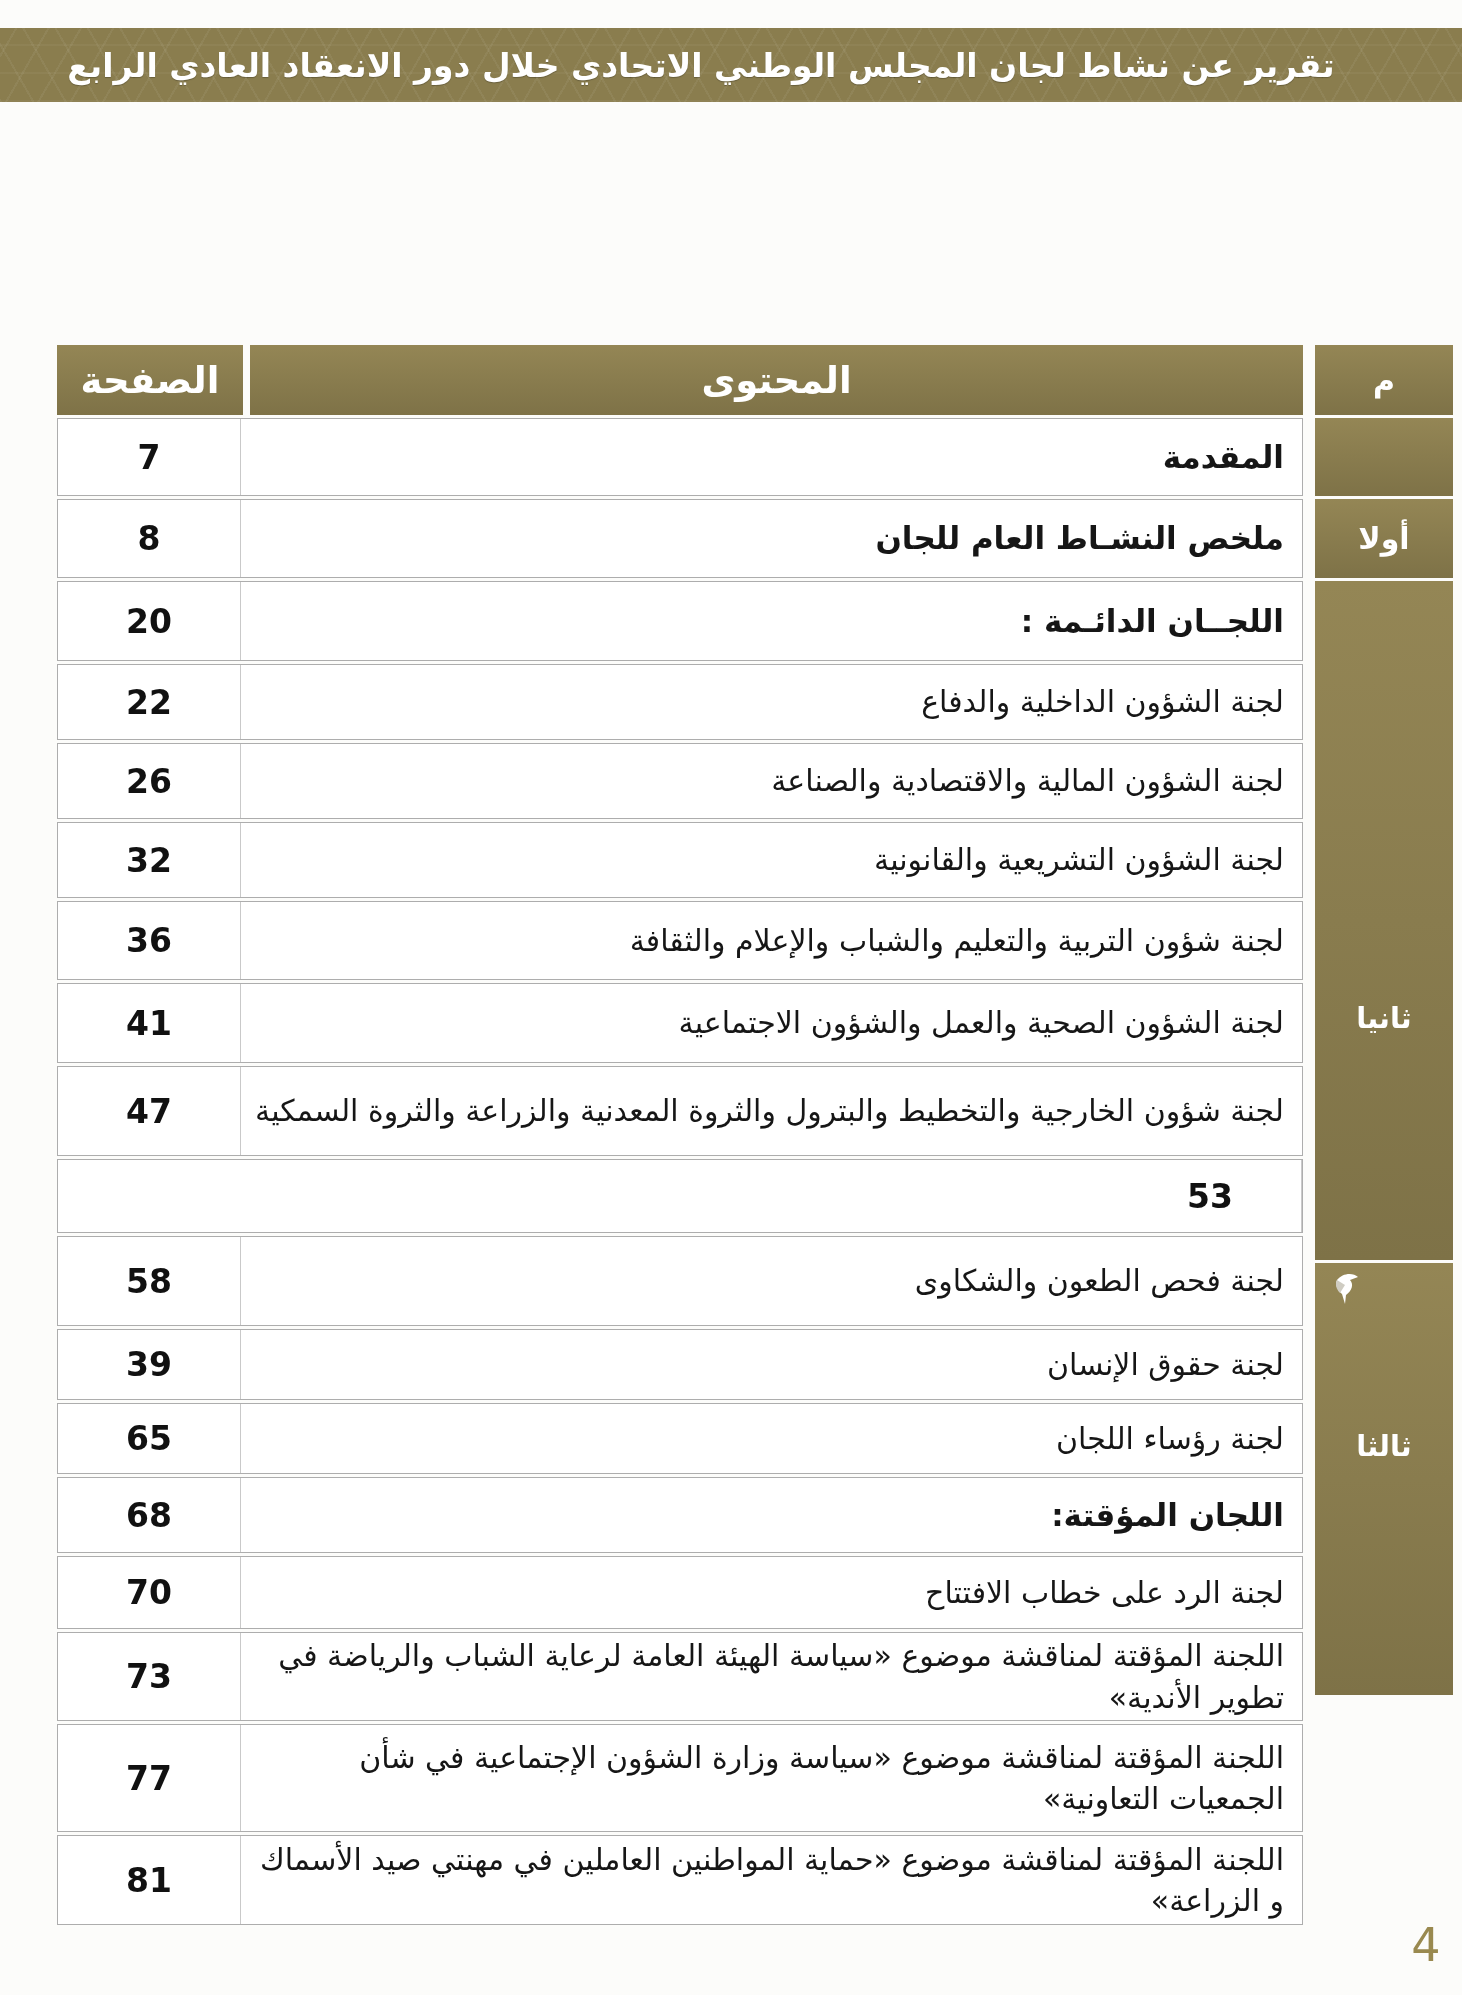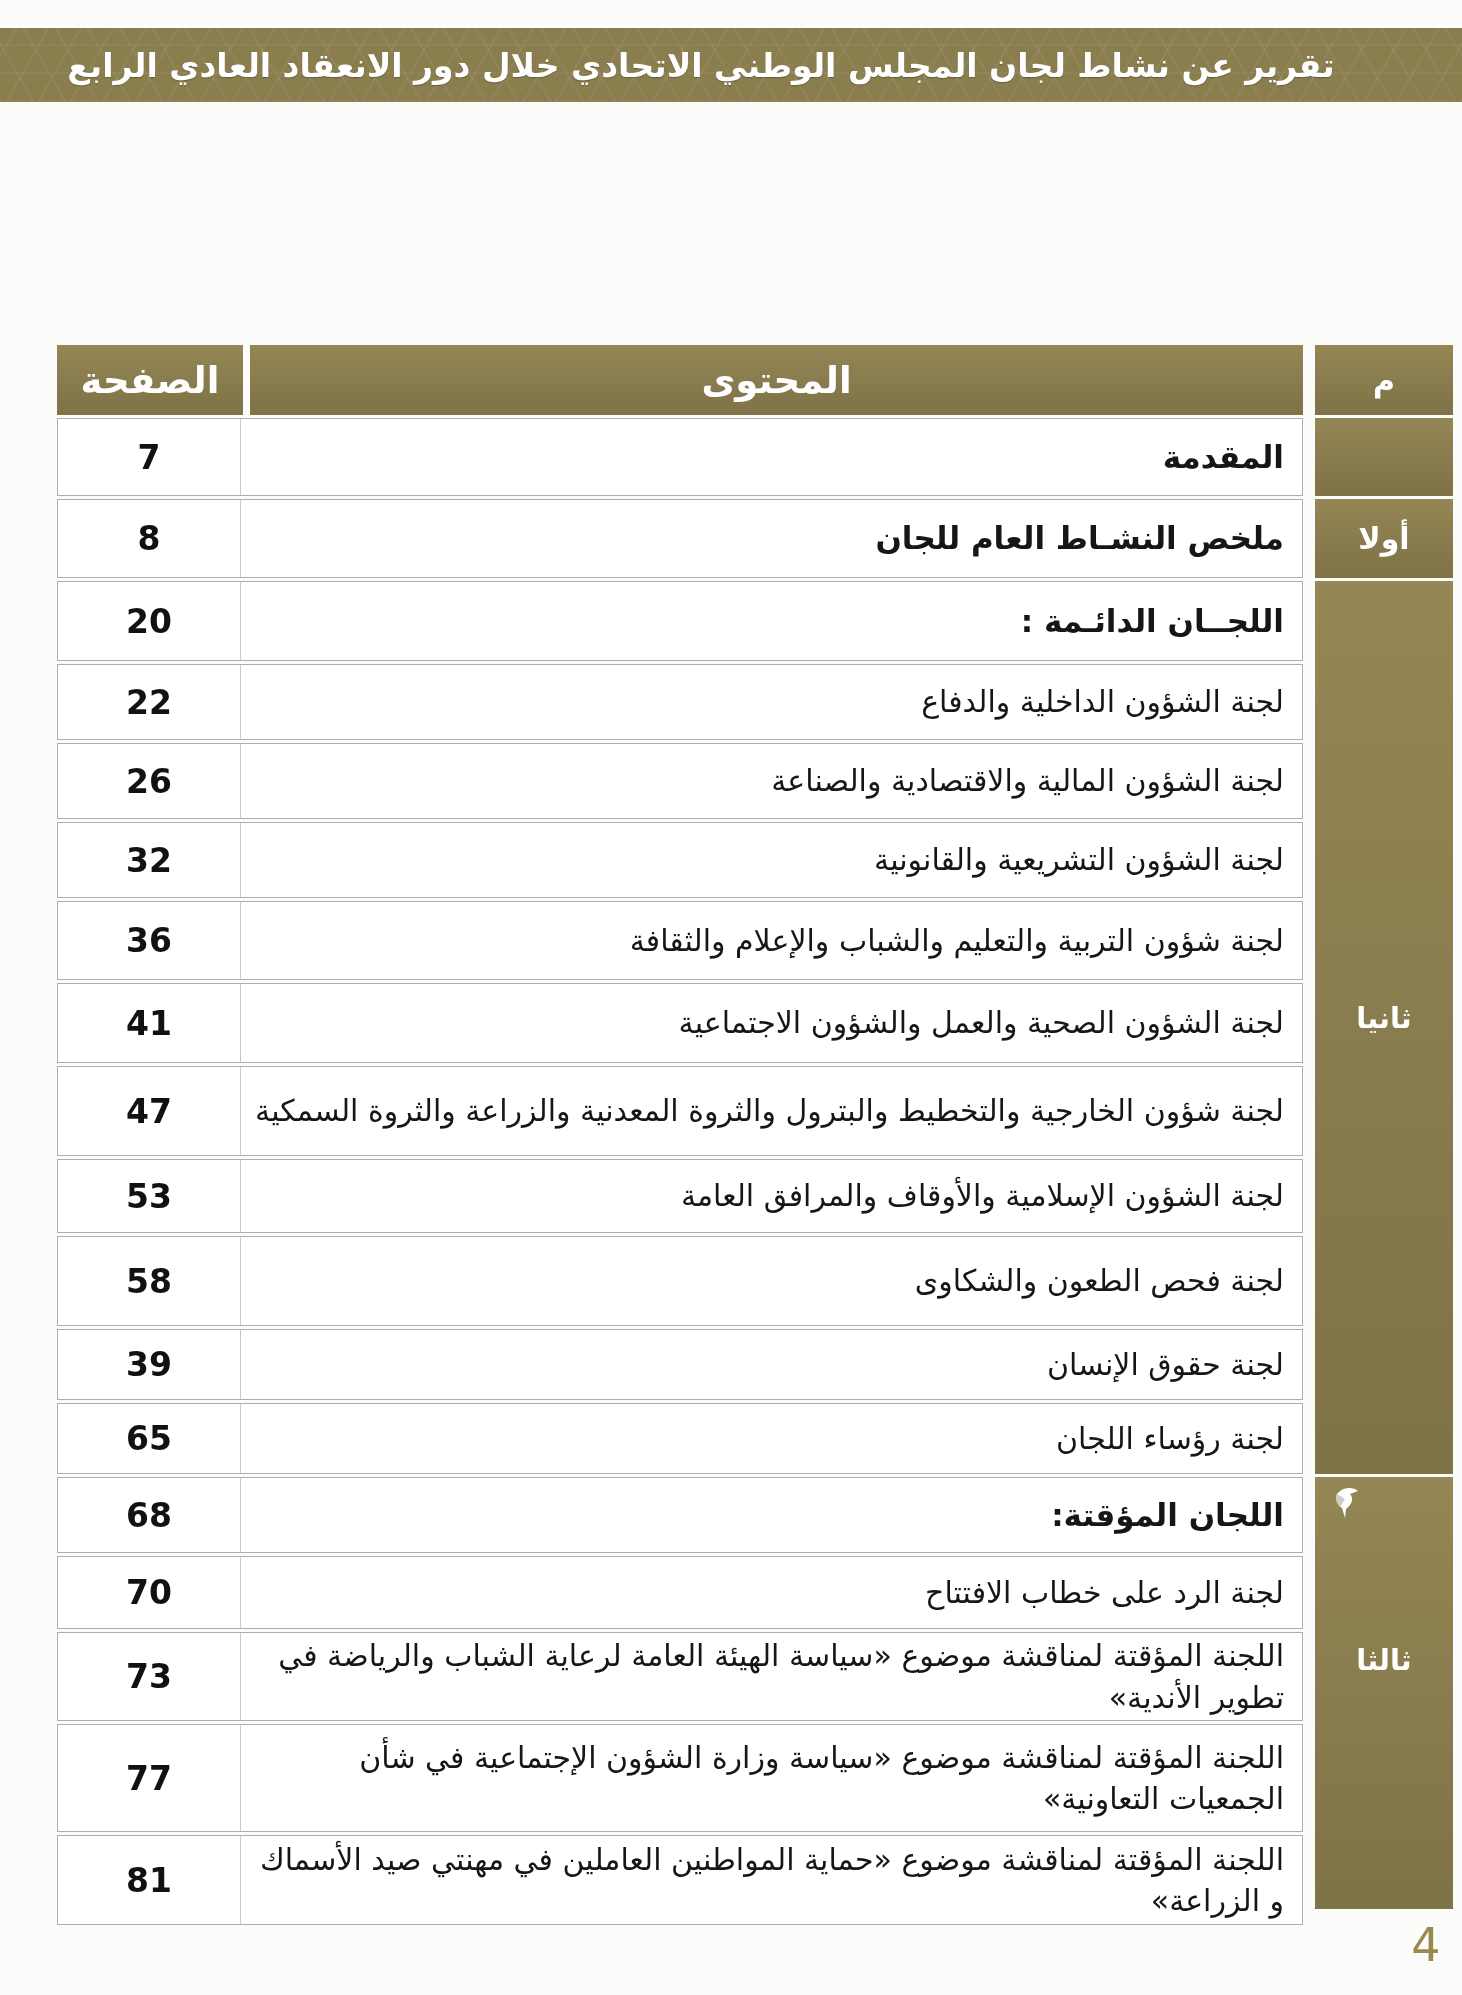--- a/index.html
+++ b/index.html
@@ -81,21 +81,21 @@
     <span class="banner-text">تقرير عن نشاط لجان المجلس الوطني الاتحادي خلال دور الانعقاد العادي الرابع</span>
   </div>
 
 
   <div class="toc">
 
     <div class="col-m">
       <div class="m-cell" style="height:70px">م</div>
       <div class="m-cell" style="height:78px"></div>
       <div class="m-cell" style="height:79px">أولا</div>
-      <div class="m-cell" style="height:893px">
+      <div class="m-cell" style="height:679px">
         <span class="sec-label" style="top:420px">ثانيا</span>
       </div>
       <div class="m-cell" style="height:432px">
         <span class="falcon">
           <svg width="32" height="34" viewBox="0 0 32 34">
             <path d="M6 9 C11 2 22 1 27 6 L19 9 C23 13 21 20 15 24 L14 33 L11 23 C6 19 4 13 6 9 Z" fill="#ffffff"></path>
             <path d="M6 9 L14 14 L9 22 C5 18 4 13 6 9 Z" fill="#cfccc2"></path>
           </svg>
         </span>
         <span class="sec-label" style="top:166px">ثالثا</span>
@@ -138,21 +138,20 @@
   </div>
           <div class="row" style="height: 80px;">
     <div class="cell-content">لجنة الشؤون الصحية والعمل والشؤون الاجتماعية</div>
     <div class="cell-page">41</div>
   </div>
           <div class="row" style="height: 90px;">
     <div class="cell-content">لجنة شؤون الخارجية والتخطيط والبترول والثروة المعدنية والزراعة والثروة السمكية</div>
     <div class="cell-page">47</div>
   </div>
           <div class="row" style="height: 74px;">
-    <div class="cell-content">لجنة الشؤون الإسلامية والأوقاف والمرافق العامة</div>
     <div class="cell-page">53</div>
   </div>
           <div class="row" style="height: 90px;">
     <div class="cell-content">لجنة فحص الطعون والشكاوى</div>
     <div class="cell-page">58</div>
   </div>
           <div class="row" style="height: 71px;">
     <div class="cell-content">لجنة حقوق الإنسان</div>
     <div class="cell-page">39</div>
   </div>

